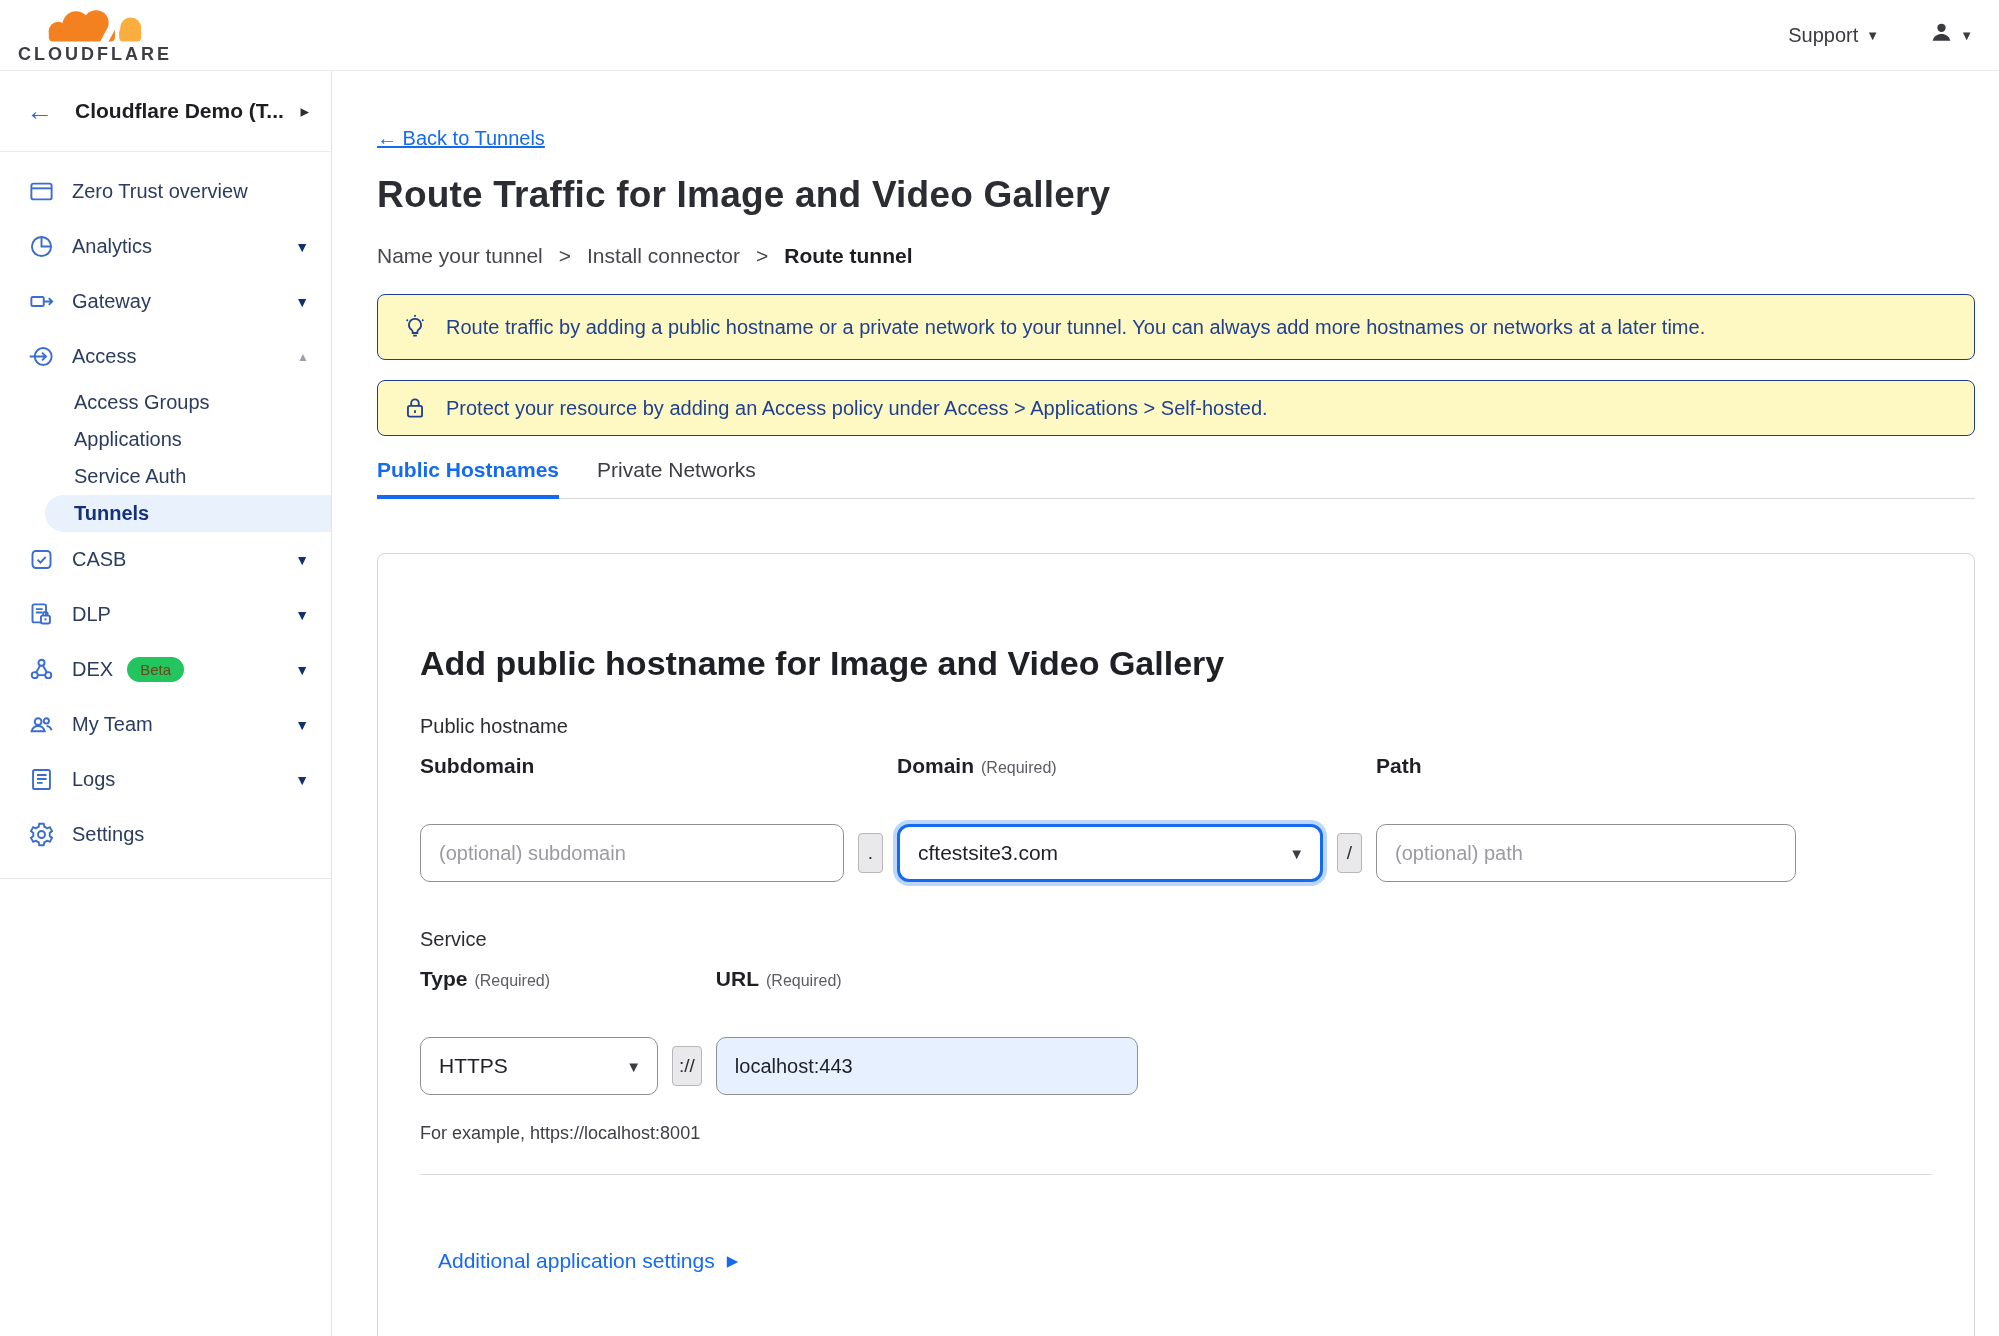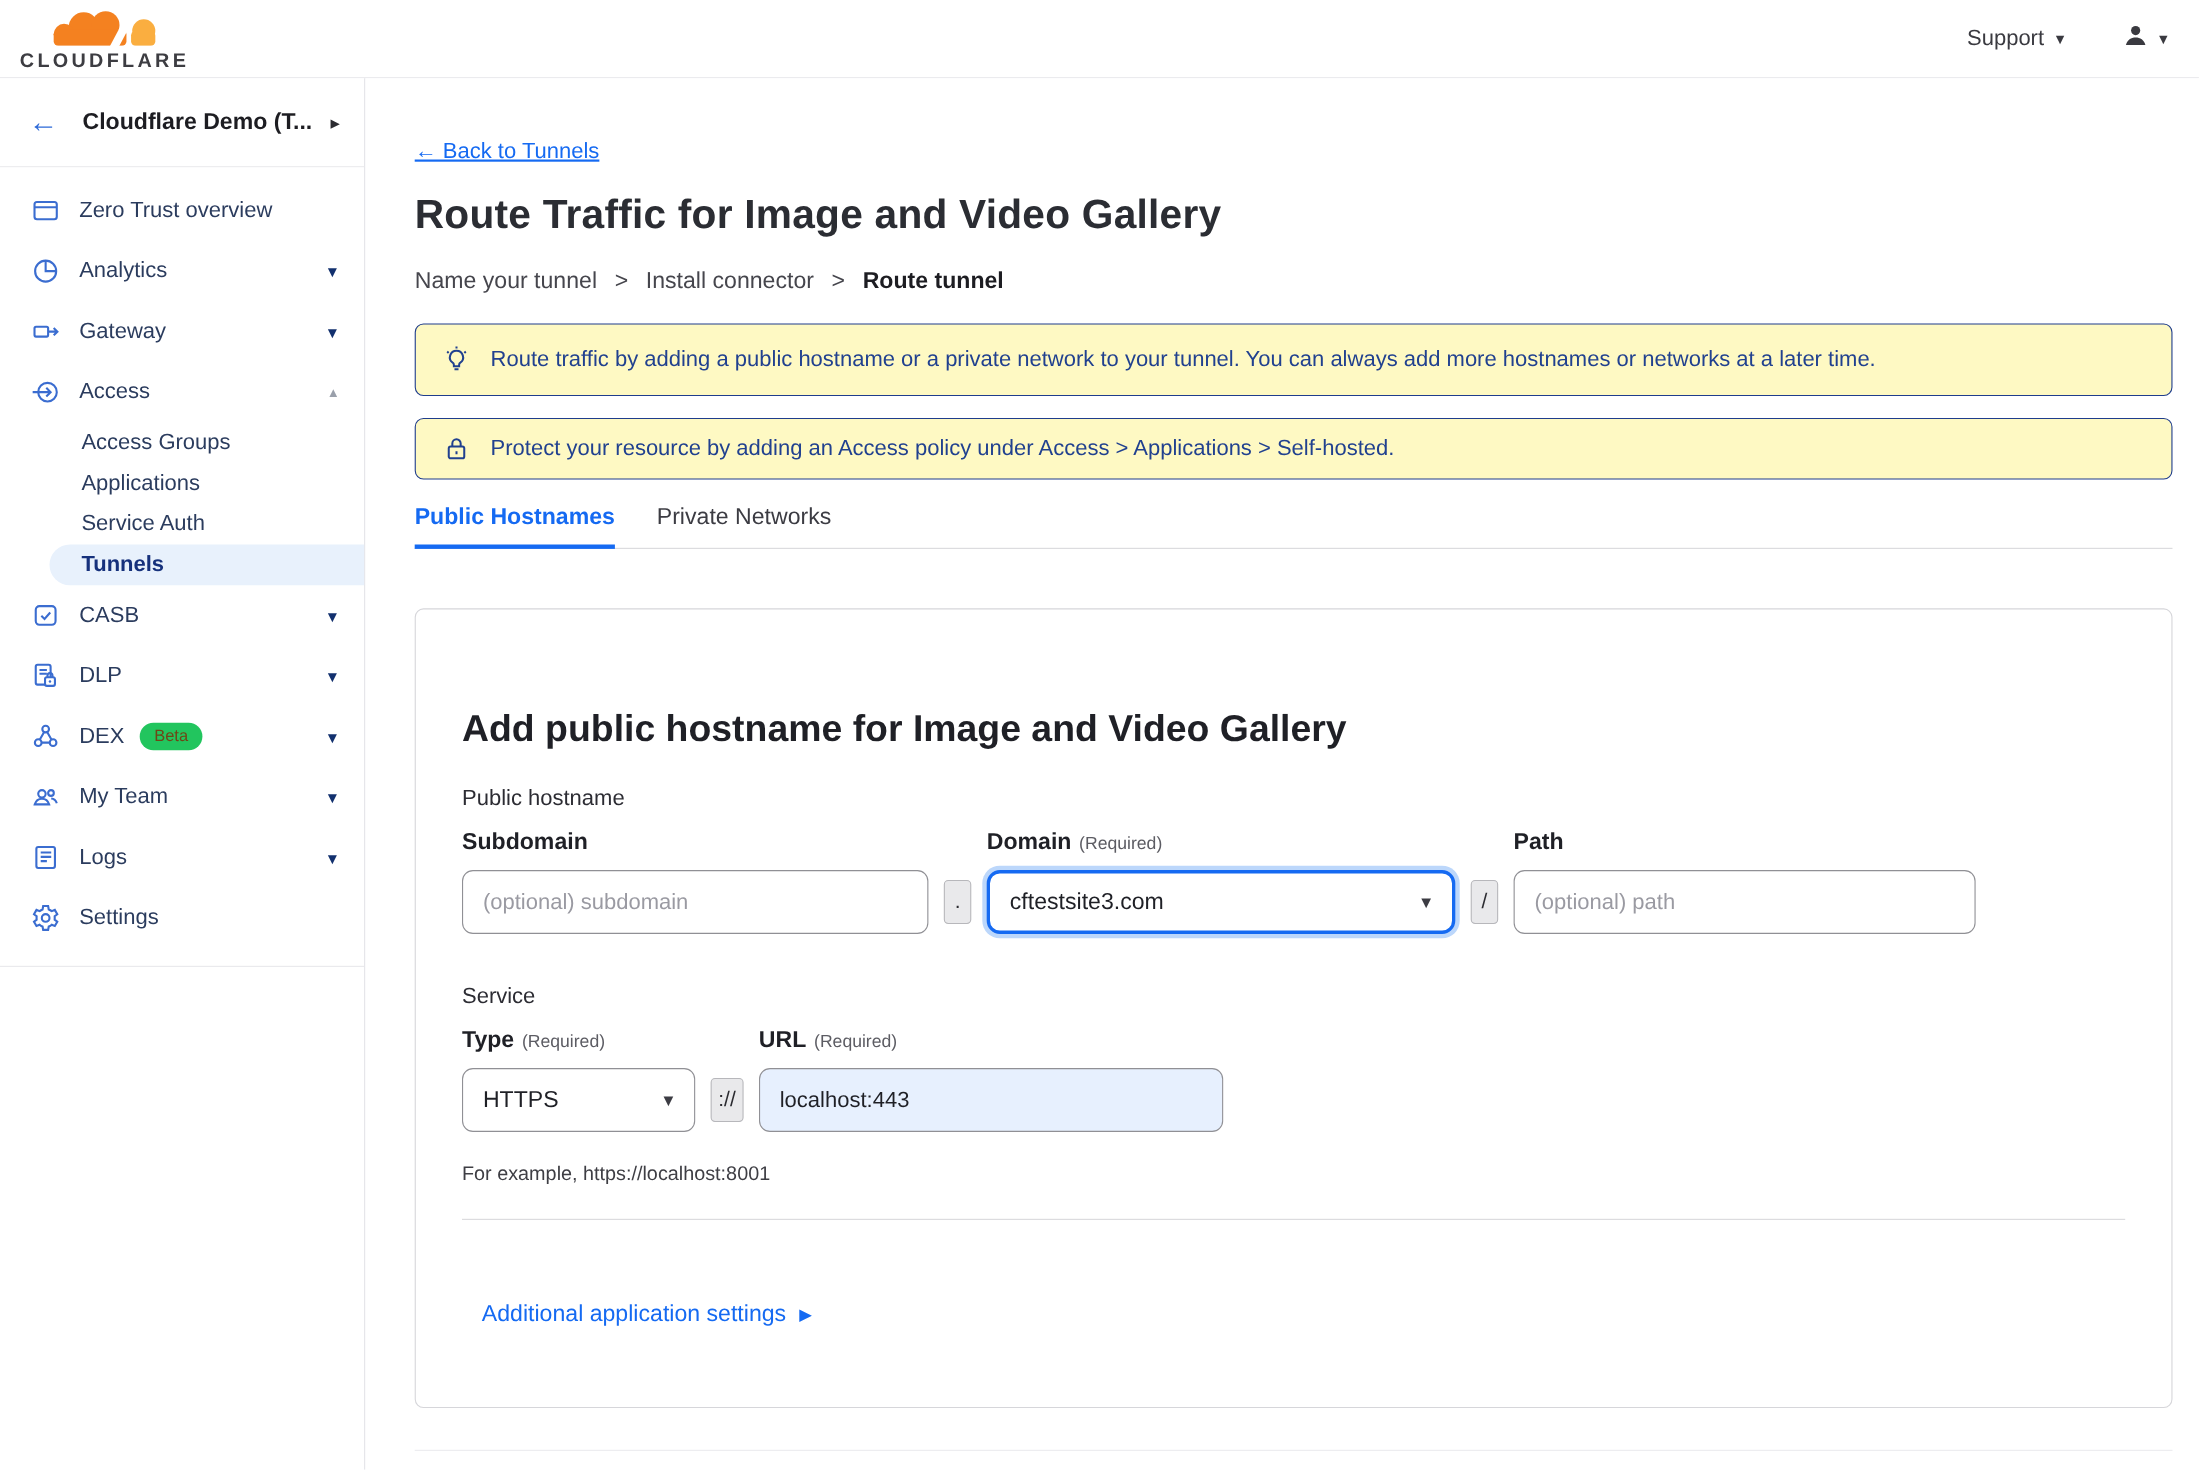--- a/index.html
+++ b/index.html
@@ -58,21 +58,21 @@
   .tabs { margin-top:22px; display:flex; gap:38px; border-bottom:1px solid #d9d9dc; }
   .tab { position:relative; padding-bottom:16px; font-size:21px; color:#3c3c43; cursor:pointer; }
   .tab.active { color:#156af2; font-weight:700; }
   .tab.active::after { content:""; position:absolute; left:0; right:0; bottom:-1px; height:4px;
     background:#156af2; }
 
   .card { margin-top:54px; border:1px solid #d6d6da; border-radius:8px; padding:42px 42px 72px 42px; }
   .card h2 { font-size:34px; font-weight:700; color:#1f2026;margin-top:48px; }
   .section-label { margin-top:32px; font-size:20px; color:#2c2c33; }
   .fields-row { margin-top:16px; display:flex; align-items:flex-start; }
-  .field { display:flex; flex-direction:column; }
+  .field { display:flex; flex-direction:column;gap:33px; }
   .field-label { font-size:21px; font-weight:700; color:#1f2026; margin-bottom:13px; }
   .req { font-size:16px; font-weight:400; color:#5c5c63; margin-left:7px; }
   .tf { height:58px; border:1.5px solid #909095; border-radius:10px; padding:0 18px;
     font-size:20px; color:#1f2026; font-family:"Liberation Sans", sans-serif; background:#fff; outline:none; }
   .tf::placeholder { color:#9a9aa2; }
   .sep-box { align-self:flex-end; margin:0 14px 9px 14px; height:40px; min-width:25px; padding:0 6px;
     background:#e9e9eb; border:1px solid #b7b7bb; border-radius:4px; display:flex; align-items:center;
     justify-content:center; font-size:19px; color:#2b2b30; }
   .select { height:58px; border:1.5px solid #909095; border-radius:10px; background:#fff;
     display:flex; align-items:center; justify-content:space-between; padding:0 16px 0 18px;
@@ -344,21 +344,21 @@
       </div>
     </div>
 
     <div class="section-label" style="margin-top:46px;">Service</div>
 
     <div class="fields-row">
       <div class="field">
         <span class="field-label">
           <span>Type</span><span class="req">(Required)</span>
         </span>
-        <div class="select" style="width:212px;">
+        <div class="select" style="width:238px;">
           <span>HTTPS</span>
           <span class="caret">▼</span>
         </div>
       </div>
 
       <div class="sep-box">://</div>
 
       <div class="field">
         <span class="field-label">
           <span>URL</span><span class="req">(Required)</span>

